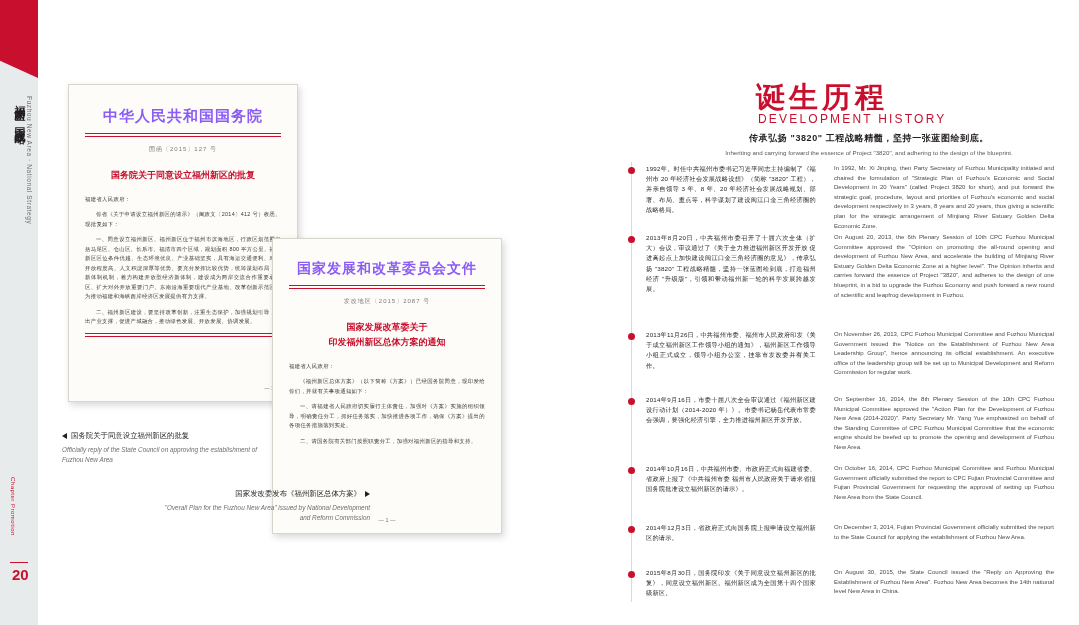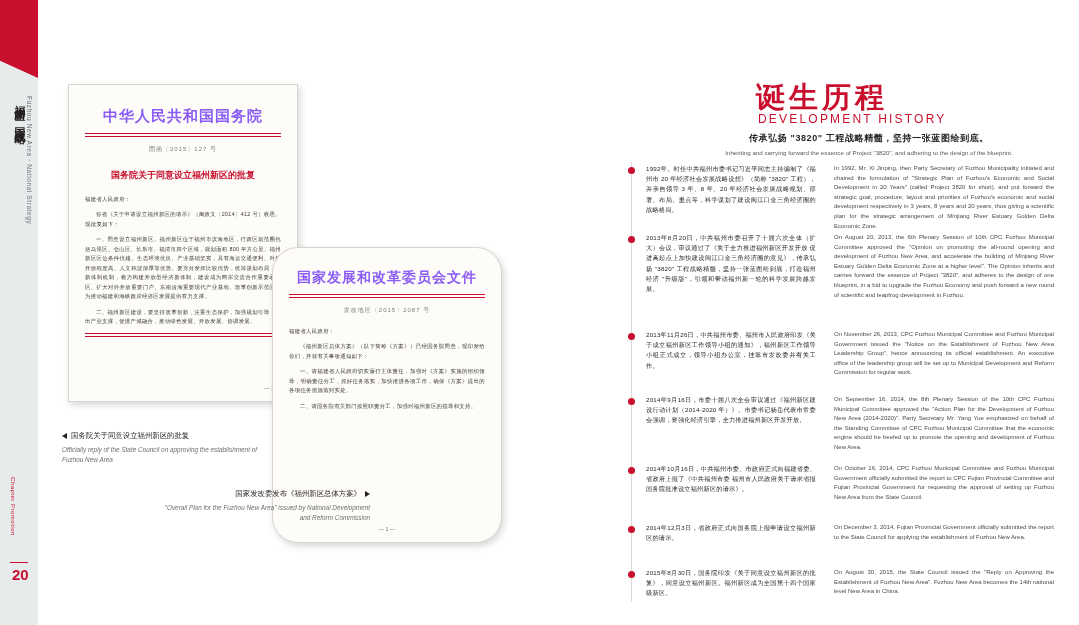--- a/index.html
+++ b/index.html
@@ -42,21 +42,21 @@
     position:absolute;left:10px;bottom:62px;width:18px;height:1px;background:#c8102e;
   }
 
   
   .doc{
     position:absolute;background:#fdfcf8;
     border:1px solid #d8d5cc;
     box-shadow:2px 3px 7px rgba(0,0,0,.16);
   }
   .doc.a{left:68px;top:84px;width:228px;height:316px;}
-  .doc.b{left:272px;top:247px;width:228px;height:294px;border-radius:26px;}
+  .doc.b{left:272px;top:238px;width:228px;height:294px;}
 
   .doc-hd{
     text-align:center;color:#8b5cf6;font-weight:bold;
     font-family:"DejaVu Sans", sans-serif;
     letter-spacing:1px;
   }
   .doc.a .doc-hd{font-size:15px;margin:22px 0 0 0;}
   .doc.b .doc-hd{font-size:14px;margin:20px 0 0 0;line-height:19px;}
   .doc-rule{height:1px;background:#c8102e;margin:7px 16px 0 16px;}
   .doc-rule.thin{height:.5px;background:#c8102e;margin-top:2px;}
@@ -164,20 +164,22 @@
   <div class="doc-underline"></div>
   <div class="doc-underline two"></div>
   <div class="doc-foot">— 1 —</div>
 </div>
 
 <div class="doc b">
   <div class="doc-hd">国家发展和改革委员会文件</div>
   <div class="doc-rule"></div>
   <div class="doc-rule thin"></div>
   <div class="doc-num">发改地区〔2015〕2087 号</div>
+  <div class="doc-sub" style="white-space:pre-line">国家发展改革委关于
+印发福州新区总体方案的通知</div>
   <div class="doc-body">
     <p>福建省人民政府：</p>
     <p class="ind">《福州新区总体方案》（以下简称《方案》）已经国务院同意，现印发给你们，并就有关事项通知如下：</p>
     <p class="ind">一、请福建省人民政府切实履行主体责任，加强对《方案》实施的组织领导，明确责任分工，抓好任务落实，加快推进各项工作，确保《方案》提出的各项任务措施落到实处。</p>
     <p class="ind">二、请国务院有关部门按照职责分工，加强对福州新区的指导和支持。</p>
   </div>
   <div class="doc-foot-c">— 1 —</div>
 </div>
 
 <div class="cap c1">

